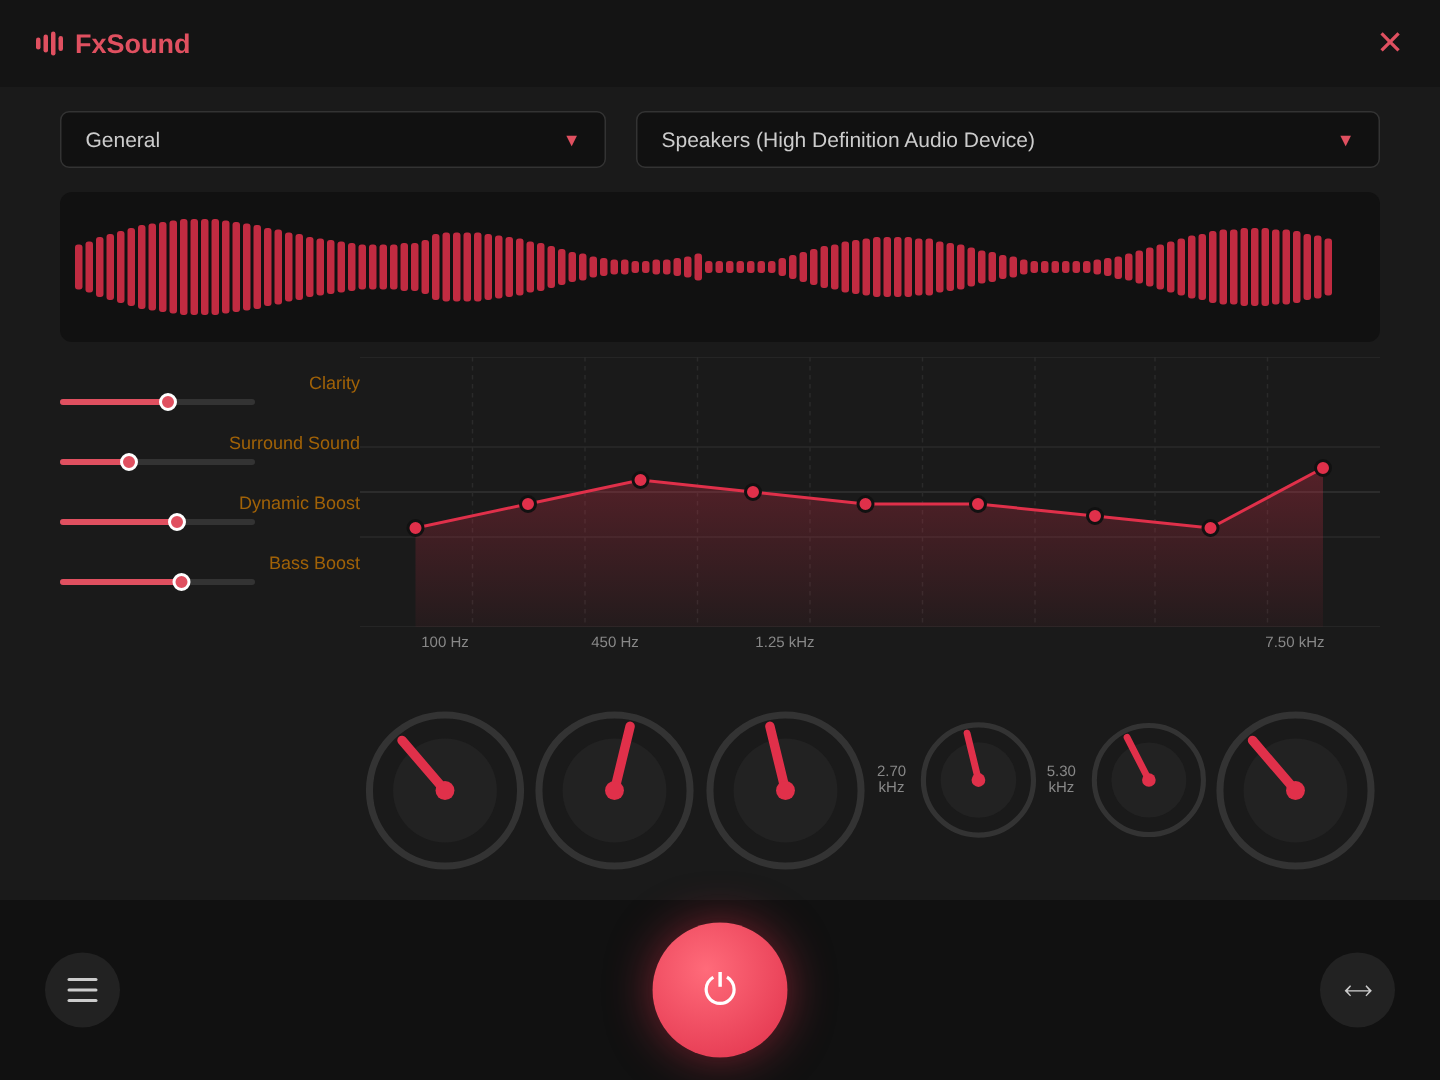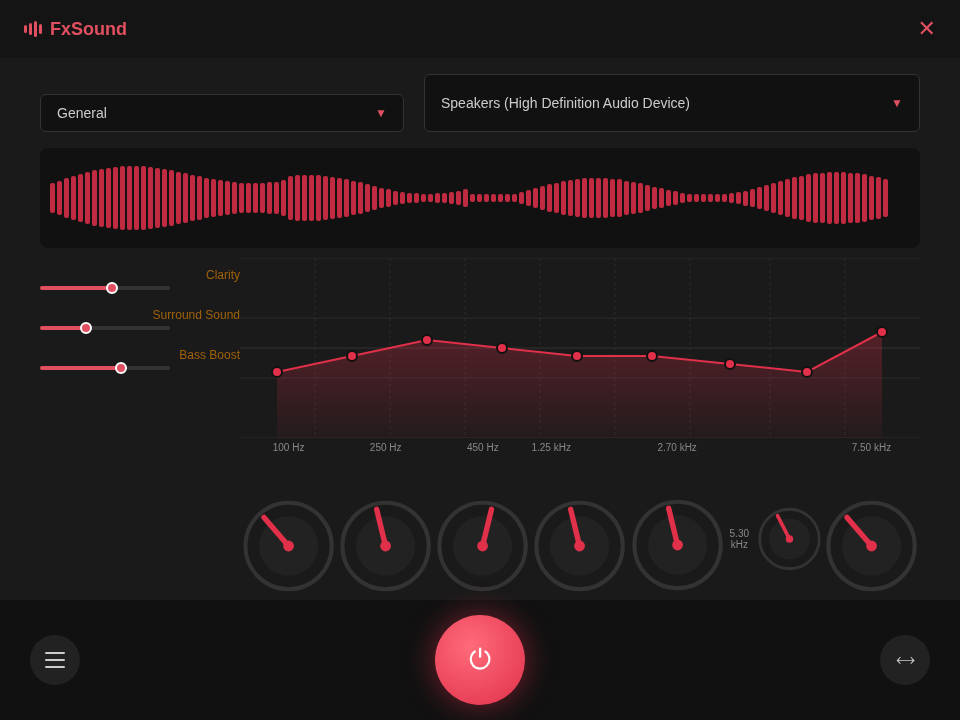--- a/index.html
+++ b/index.html
@@ -59,21 +59,21 @@
       align-items: center;
       justify-content: space-between;
       background: #111;
       border: 1px solid #333;
       border-radius: 6px;
       padding: 10px 16px;
       cursor: pointer;
       font-size: 14px;
       color: #ccc;
     }
-    .dropdown-left { flex: 1; margin-top: 20px; }
+    .dropdown-left { flex: 1; }
     .dropdown-right { flex: 1.4; }
     .dropdown-arrow { color: #e05060; font-size: 12px; margin-left: 10px; }
 
     
     .waveform-container {
       margin: 0 40px 10px;
       height: 100px;
       background: #111;
       border-radius: 8px;
       overflow: hidden;
@@ -366,20 +366,27 @@
         </div>
       </div>
       <div class="slider-row">
         <div class="slider-label">Surround Sound</div>
         <div class="slider-track">
           <div class="slider-fill" style="width: 35%;"></div>
           <div class="slider-thumb" style="left: 35%;"></div>
         </div>
       </div>
       <div class="slider-row">
+        <div class="slider-label">Dynamic Boost</div>
+        <div class="slider-track">
+          <div class="slider-fill" style="width: 60%;"></div>
+          <div class="slider-thumb" style="left: 60%;"></div>
+        </div>
+      </div>
+      <div class="slider-row">
         <div class="slider-label">Bass Boost</div>
         <div class="slider-track">
           <div class="slider-fill" style="width: 62%;"></div>
           <div class="slider-thumb" style="left: 62%;"></div>
         </div>
       </div>
     </div>
 
   <div class="eq-graph">
     <svg id="eq-svg" viewBox="0 0 680 180" preserveAspectRatio="none">
@@ -425,47 +432,38 @@
     <div style="flex: 1 1 0%; display: flex; flex-direction: column; align-items: center; gap: 3px;">
           <div style="font-size: 10px; color: rgb(136, 136, 136); text-align: center;">100 Hz</div>
           <svg width="36" height="36" viewBox="0 0 36 36">
     <circle cx="18" cy="18" r="16" fill="#1a1a1a" stroke="#333" stroke-width="1.5"></circle>
     <circle cx="18" cy="18" r="11" fill="#222"></circle>
     <path d="M18,18 L8.9,7.4" stroke="#e0304a" stroke-width="2" stroke-linecap="round"></path>
     <circle cx="18" cy="18" r="2" fill="#e0304a"></circle>
   </svg>
         </div>
         <div style="flex: 1 1 0%; display: flex; flex-direction: column; align-items: center; gap: 3px;">
-          <div style="font-size: 10px; color: rgb(136, 136, 136); text-align: center;">250 Hz</div>
-          <svg width="36" height="36" viewBox="0 0 36 36">
-    <circle cx="18" cy="18" r="16" fill="#1a1a1a" stroke="#333" stroke-width="1.5"></circle>
-    <circle cx="18" cy="18" r="11" fill="#222"></circle>
-    <path d="M18,18 L14.7,4.4" stroke="#e0304a" stroke-width="2" stroke-linecap="round"></path>
-    <circle cx="18" cy="18" r="2" fill="#e0304a"></circle>
-  </svg>
-        </div>
-        <div style="flex: 1 1 0%; display: flex; flex-direction: column; align-items: center; gap: 3px;">
           <div style="font-size: 10px; color: rgb(136, 136, 136); text-align: center;">450 Hz</div>
           <svg width="36" height="36" viewBox="0 0 36 36">
     <circle cx="18" cy="18" r="16" fill="#1a1a1a" stroke="#333" stroke-width="1.5"></circle>
     <circle cx="18" cy="18" r="11" fill="#222"></circle>
     <path d="M18,18 L21.3,4.4" stroke="#e0304a" stroke-width="2" stroke-linecap="round"></path>
     <circle cx="18" cy="18" r="2" fill="#e0304a"></circle>
   </svg>
         </div>
-        <div style="flex: 1 1 0%; display: flex; flex-direction: column; align-items: flex-start; gap: 3px;">
+        <div style="flex: 1 1 0%; display: flex; flex-direction: column; align-items: center; gap: 3px;">
           <div style="font-size: 10px; color: rgb(136, 136, 136); text-align: center;">1.25 kHz</div>
           <svg width="36" height="36" viewBox="0 0 36 36">
     <circle cx="18" cy="18" r="16" fill="#1a1a1a" stroke="#333" stroke-width="1.5"></circle>
     <circle cx="18" cy="18" r="11" fill="#222"></circle>
     <path d="M18,18 L14.7,4.4" stroke="#e0304a" stroke-width="2" stroke-linecap="round"></path>
     <circle cx="18" cy="18" r="2" fill="#e0304a"></circle>
   </svg>
         </div>
-        <div style="flex: 1 1 0%; display: flex; flex-direction: column; align-items: center; gap: 2px;">
+        <div style="flex: 1 1 0%; display: flex; flex-direction: row; align-items: center; gap: 2px;">
           <div style="font-size: 10px; color: rgb(136, 136, 136); text-align: center;">2.70 kHz</div>
           <svg width="36" height="36" viewBox="0 0 36 36">
     <circle cx="18" cy="18" r="16" fill="#1a1a1a" stroke="#333" stroke-width="1.5"></circle>
     <circle cx="18" cy="18" r="11" fill="#222"></circle>
     <path d="M18,18 L14.7,4.4" stroke="#e0304a" stroke-width="2" stroke-linecap="round"></path>
     <circle cx="18" cy="18" r="2" fill="#e0304a"></circle>
   </svg>
         </div>
         <div style="flex: 1 1 0%; display: flex; flex-direction: row; align-items: center; gap: 3px;">
           <div style="font-size: 10px; color: rgb(136, 136, 136); text-align: center;">5.30 kHz</div>

